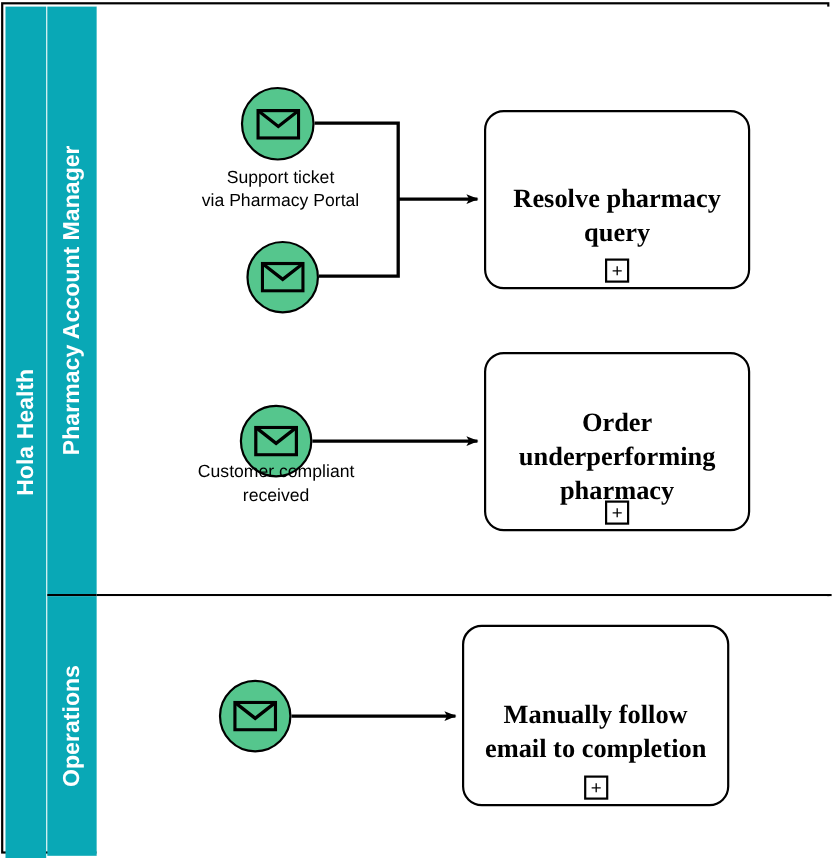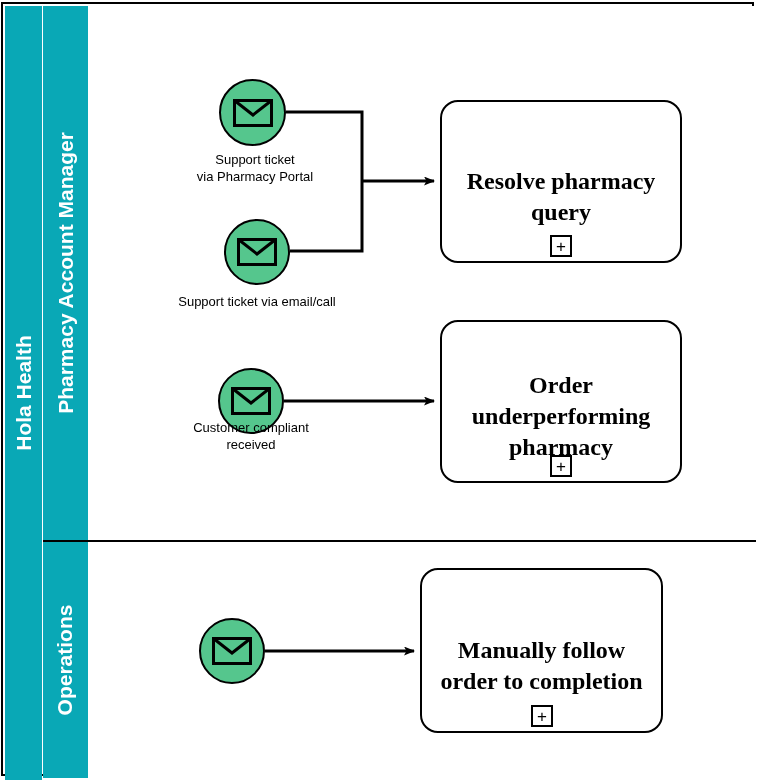--- a/index.html
+++ b/index.html
@@ -129,21 +129,21 @@
     justify-content: center;
     font-size: 17px;
     line-height: 1;
     color: #000000;
     font-family: "Liberation Sans", sans-serif;
   }
 
   
   .event-label {
     position: absolute;
-    font-size: 13px;
+    font-size: 16px;
     line-height: 1.3;
     color: #000000;
     text-align: center;
     white-space: pre-line;
     font-family: "Liberation Sans", sans-serif;
   }
 
   
   .connector-layer {
     position: absolute;
@@ -204,21 +204,20 @@
   </div>
   <div class="event-label" style="left:80px; top:152px; width:350px;">Support ticket
 via Pharmacy Portal</div>
 
   <div class="event" style="left:224px; top:219px; width:66px; height:66px;">
     <svg class="envelope" width="40" height="28" viewBox="0 0 40 28">
       <rect x="1.5" y="1.5" width="37" height="25" fill="none" stroke="#000000" stroke-width="3"></rect>
       <path d="M1.5,1.5 L20,16 L38.5,1.5" fill="none" stroke="#000000" stroke-width="3"></path>
     </svg>
   </div>
-  <div class="event-label" style="left:82px; top:294px; width:350px;">Support ticket via email/call</div>
 
   <div class="event" style="left:218px; top:368px; width:66px; height:66px;">
     <svg class="envelope" width="40" height="28" viewBox="0 0 40 28">
       <rect x="1.5" y="1.5" width="37" height="25" fill="none" stroke="#000000" stroke-width="3"></rect>
       <path d="M1.5,1.5 L20,16 L38.5,1.5" fill="none" stroke="#000000" stroke-width="3"></path>
     </svg>
   </div>
   <div class="event-label" style="left:76px; top:420px; width:350px;">Customer compliant
 received</div>
 
@@ -237,19 +236,19 @@
   </div>
 
   <div class="task" style="left:440px; top:320px; width:242px; height:163px;">
     <div class="task-label">Order underperforming pharmacy</div>
   </div>
   <div class="subprocess-marker" style="left:550px; top:455px;">
     <span>+</span>
   </div>
 
   <div class="task" style="left:420px; top:568px; width:243px; height:165px;">
-    <div class="task-label">Manually follow order to completion</div>
+    <div class="task-label">Manually follow email to completion</div>
   </div>
   <div class="subprocess-marker" style="left:531px; top:705px;">
     <span>+</span>
   </div>
 
 </div>
 
 </body></html>

